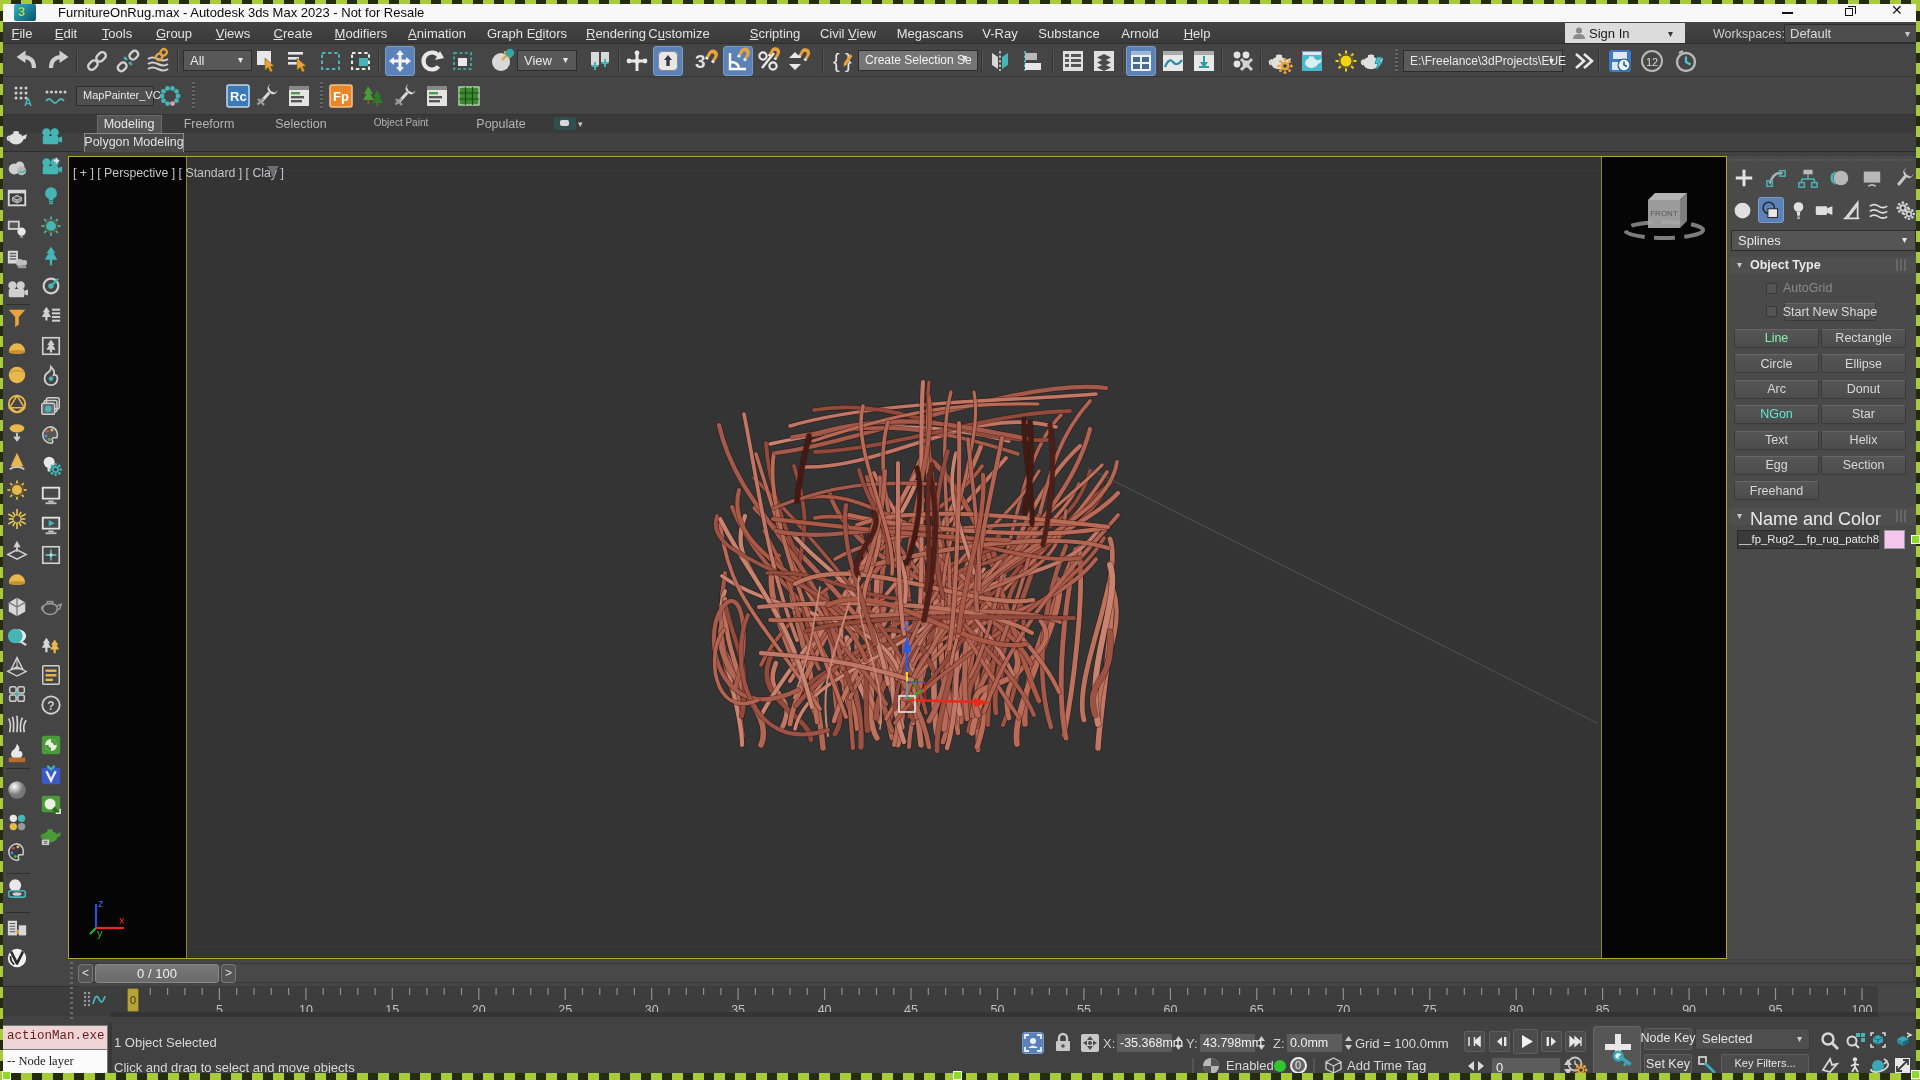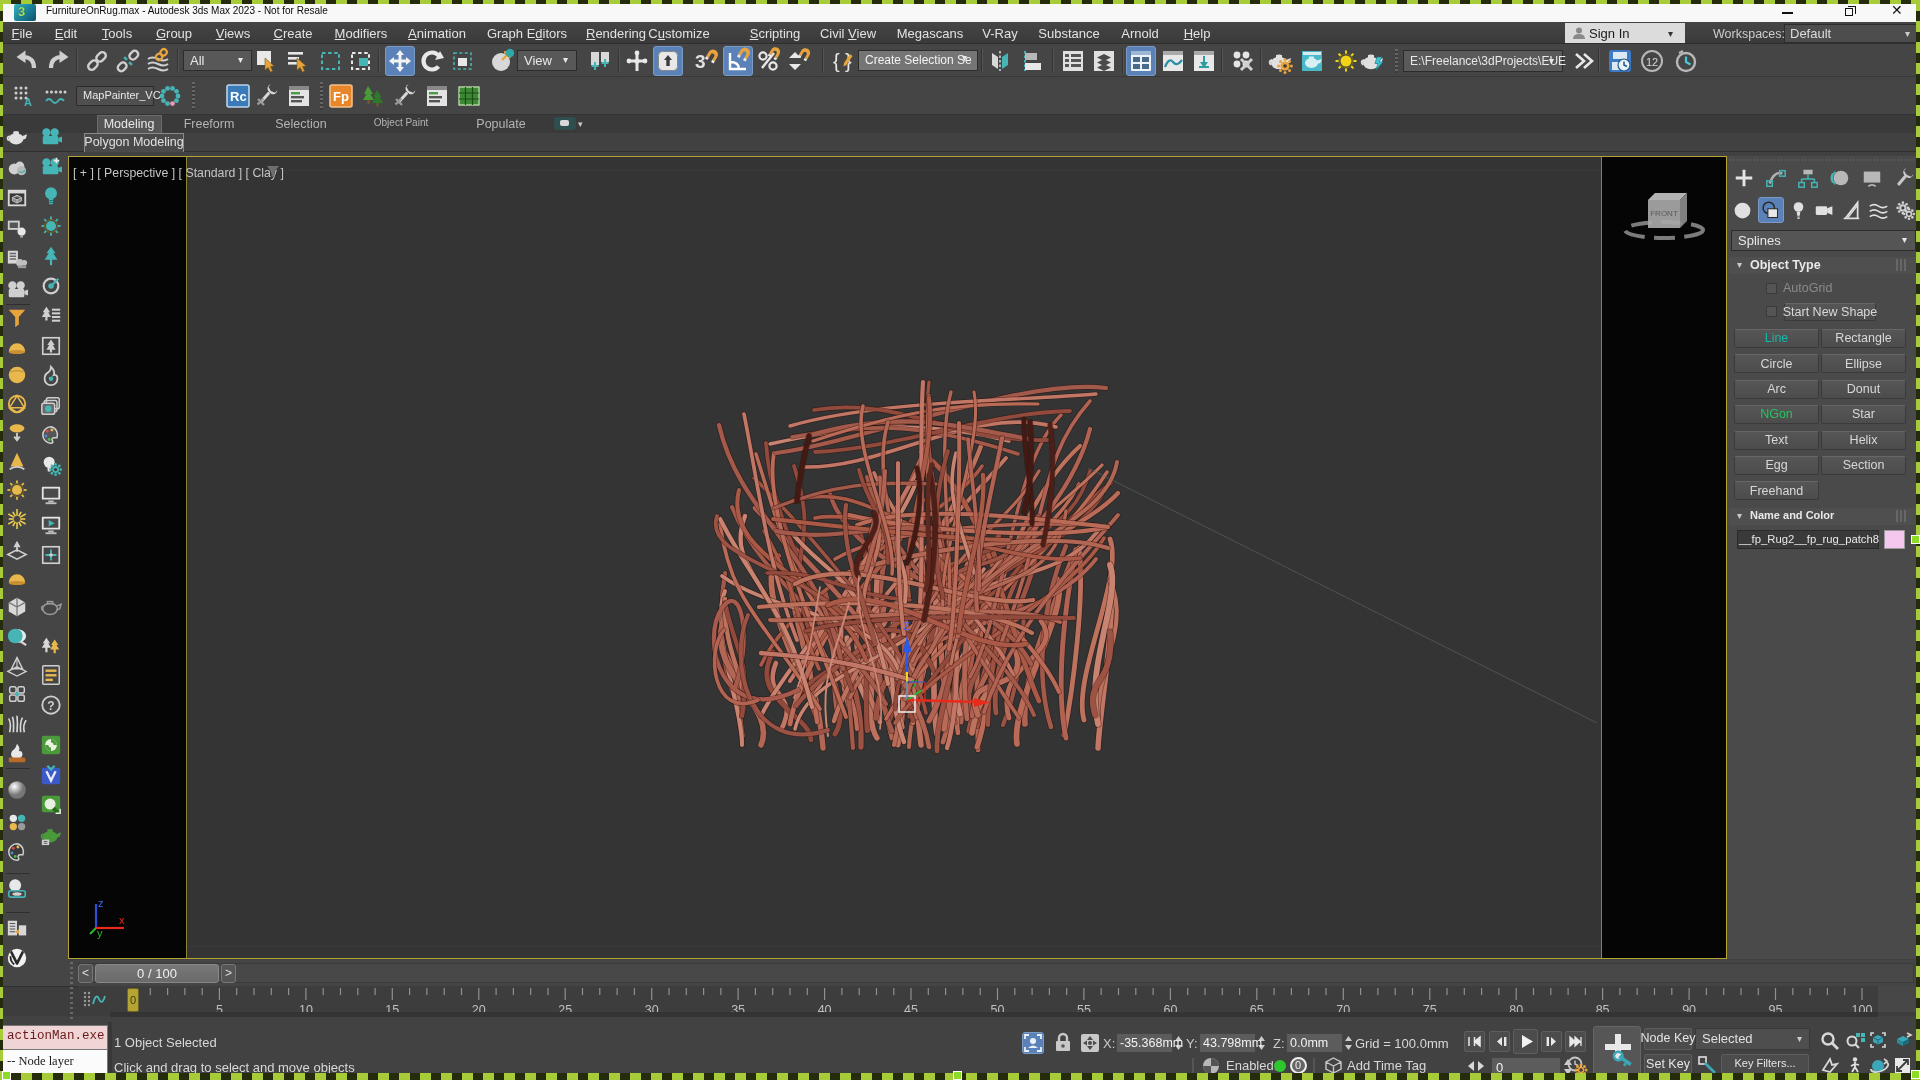--- a/index.html
+++ b/index.html
@@ -3,21 +3,21 @@
 *{margin:0;padding:0;box-sizing:border-box}
 html,body{width:1920px;height:1080px;overflow:hidden}
 body{font-family:"Liberation Sans",sans-serif;background:#414141;position:relative}
 .ab{position:absolute}
 .txt{position:absolute;white-space:nowrap}
 svg{position:absolute;overflow:visible}
 </style></head><body>
 <div class="ab" style="left:0px;top:3px;width:1920px;height:19px;background:#f8f8f8;z-index:5"></div>
 <div class="ab" style="left:14px;top:4px;width:22px;height:17px;background:linear-gradient(135deg,#35b5c1,#1b7d95 55%,#10506b);border-radius:2px;z-index:6"></div>
 <div class="txt" style="left:18px;top:4px;font-size:13px;color:#a8e063;font-weight:bold;z-index:7;text-shadow:0 0 1px #05323c">3</div>
-<div class="txt" style="left:46px;top:5px;font-size:10px;color:#0a0a0a;z-index:6">FurnitureOnRug.max - Autodesk 3ds Max 2023 - Not for Resale</div>
+<div class="txt" style="left:58px;top:5px;font-size:13px;color:#0a0a0a;z-index:6">FurnitureOnRug.max - Autodesk 3ds Max 2023 - Not for Resale</div>
 <div class="ab" style="left:1782px;top:12px;width:11px;height:2px;background:#111;z-index:6"></div>
 <div class="ab" style="left:1845px;top:8px;width:8px;height:8px;border:1px solid #111;background:#f8f8f8;z-index:7"></div>
 <div class="ab" style="left:1848px;top:6px;width:8px;height:8px;border:1px solid #111;border-bottom:none;border-left:none;background:transparent;z-index:6"></div>
 <div class="txt" style="left:1891px;top:2px;font-size:14px;color:#111;z-index:6">✕</div>
 <div class="ab" style="left:0px;top:22px;width:1920px;height:22px;background:linear-gradient(#454545,#3a3a3a);border-bottom:1px solid #2e2e2e;z-index:5"></div>
 <div class="txt" style="left:22px;top:26px;font-size:13px;color:#e2e2e2;transform:translateX(-50%);z-index:6"><u>F</u>ile</div>
 <div class="txt" style="left:66px;top:26px;font-size:13px;color:#e2e2e2;transform:translateX(-50%);z-index:6"><u>E</u>dit</div>
 <div class="txt" style="left:117px;top:26px;font-size:13px;color:#e2e2e2;transform:translateX(-50%);z-index:6"><u>T</u>ools</div>
 <div class="txt" style="left:174px;top:26px;font-size:13px;color:#e2e2e2;transform:translateX(-50%);z-index:6"><u>G</u>roup</div>
 <div class="txt" style="left:233px;top:26px;font-size:13px;color:#e2e2e2;transform:translateX(-50%);z-index:6"><u>V</u>iews</div>
@@ -1205,48 +1205,48 @@
 <div class="ab" style="left:1729px;top:257px;width:189px;height:17px;background:#4f4f4f;border-radius:2px;z-index:5"></div>
 <div class="txt" style="left:1737px;top:259px;font-size:10px;color:#c8c8c8;z-index:6">▾</div>
 <div class="txt" style="left:1750px;top:258px;font-size:12.5px;color:#e8e8e8;font-weight:bold;z-index:6">Object Type</div>
 <div class="ab" style="left:1896px;top:259px;width:12px;height:12px;background:repeating-linear-gradient(90deg,#777 0 2px,transparent 2px 4px);opacity:.6;z-index:6"></div>
 <div class="ab" style="left:1766px;top:283px;width:11px;height:11px;background:#555;border:1px solid #3a3a3a;z-index:6"></div>
 <div class="txt" style="left:1783px;top:281px;font-size:12.5px;color:#8a8a8a;z-index:6">AutoGrid</div>
 <div class="ab" style="left:1766px;top:306px;width:11px;height:11px;background:#555;border:1px solid #3a3a3a;z-index:6"></div>
 <div class="ab" style="left:1784px;top:303px;width:92px;height:18px;background:linear-gradient(#565656,#4c4c4c);border:1px solid #3a3a3a;border-top-color:#666;border-radius:2px;z-index:7"></div>
 <div class="txt" style="left:1830.0px;top:304.75px;font-size:12.5px;color:#d8d8d8;transform:translateX(-50%);z-index:8">Start New Shape</div>
 <div class="ab" style="left:1734px;top:329px;width:85px;height:19px;background:linear-gradient(#565656,#4c4c4c);border:1px solid #3a3a3a;border-top-color:#666;border-radius:2px;z-index:7"></div>
-<div class="txt" style="left:1776.5px;top:331.25px;font-size:12.5px;color:#14b8a6;transform:translateX(-50%);z-index:8">Line</div>
+<div class="txt" style="left:1776.5px;top:331.25px;font-size:12.5px;color:#86efac;transform:translateX(-50%);z-index:8">Line</div>
 <div class="ab" style="left:1821px;top:329px;width:85px;height:19px;background:linear-gradient(#565656,#4c4c4c);border:1px solid #3a3a3a;border-top-color:#666;border-radius:2px;z-index:7"></div>
 <div class="txt" style="left:1863.5px;top:331.25px;font-size:12.5px;color:#d8d8d8;transform:translateX(-50%);z-index:8">Rectangle</div>
 <div class="ab" style="left:1734px;top:354.4px;width:85px;height:19px;background:linear-gradient(#565656,#4c4c4c);border:1px solid #3a3a3a;border-top-color:#666;border-radius:2px;z-index:7"></div>
 <div class="txt" style="left:1776.5px;top:356.65px;font-size:12.5px;color:#d8d8d8;transform:translateX(-50%);z-index:8">Circle</div>
 <div class="ab" style="left:1821px;top:354.4px;width:85px;height:19px;background:linear-gradient(#565656,#4c4c4c);border:1px solid #3a3a3a;border-top-color:#666;border-radius:2px;z-index:7"></div>
 <div class="txt" style="left:1863.5px;top:356.65px;font-size:12.5px;color:#d8d8d8;transform:translateX(-50%);z-index:8">Ellipse</div>
 <div class="ab" style="left:1734px;top:379.79999999999995px;width:85px;height:19px;background:linear-gradient(#565656,#4c4c4c);border:1px solid #3a3a3a;border-top-color:#666;border-radius:2px;z-index:7"></div>
 <div class="txt" style="left:1776.5px;top:382.04999999999995px;font-size:12.5px;color:#d8d8d8;transform:translateX(-50%);z-index:8">Arc</div>
 <div class="ab" style="left:1821px;top:379.79999999999995px;width:85px;height:19px;background:linear-gradient(#565656,#4c4c4c);border:1px solid #3a3a3a;border-top-color:#666;border-radius:2px;z-index:7"></div>
 <div class="txt" style="left:1863.5px;top:382.04999999999995px;font-size:12.5px;color:#d8d8d8;transform:translateX(-50%);z-index:8">Donut</div>
 <div class="ab" style="left:1734px;top:405.19999999999993px;width:85px;height:19px;background:linear-gradient(#565656,#4c4c4c);border:1px solid #3a3a3a;border-top-color:#666;border-radius:2px;z-index:7"></div>
-<div class="txt" style="left:1776.5px;top:407.44999999999993px;font-size:12.5px;color:#22c55e;transform:translateX(-50%);z-index:8">NGon</div>
+<div class="txt" style="left:1776.5px;top:407.44999999999993px;font-size:12.5px;color:#5eead4;transform:translateX(-50%);z-index:8">NGon</div>
 <div class="ab" style="left:1821px;top:405.19999999999993px;width:85px;height:19px;background:linear-gradient(#565656,#4c4c4c);border:1px solid #3a3a3a;border-top-color:#666;border-radius:2px;z-index:7"></div>
 <div class="txt" style="left:1863.5px;top:407.44999999999993px;font-size:12.5px;color:#d8d8d8;transform:translateX(-50%);z-index:8">Star</div>
 <div class="ab" style="left:1734px;top:430.5999999999999px;width:85px;height:19px;background:linear-gradient(#565656,#4c4c4c);border:1px solid #3a3a3a;border-top-color:#666;border-radius:2px;z-index:7"></div>
 <div class="txt" style="left:1776.5px;top:432.8499999999999px;font-size:12.5px;color:#d8d8d8;transform:translateX(-50%);z-index:8">Text</div>
 <div class="ab" style="left:1821px;top:430.5999999999999px;width:85px;height:19px;background:linear-gradient(#565656,#4c4c4c);border:1px solid #3a3a3a;border-top-color:#666;border-radius:2px;z-index:7"></div>
 <div class="txt" style="left:1863.5px;top:432.8499999999999px;font-size:12.5px;color:#d8d8d8;transform:translateX(-50%);z-index:8">Helix</div>
 <div class="ab" style="left:1734px;top:455.9999999999999px;width:85px;height:19px;background:linear-gradient(#565656,#4c4c4c);border:1px solid #3a3a3a;border-top-color:#666;border-radius:2px;z-index:7"></div>
 <div class="txt" style="left:1776.5px;top:458.2499999999999px;font-size:12.5px;color:#d8d8d8;transform:translateX(-50%);z-index:8">Egg</div>
 <div class="ab" style="left:1821px;top:455.9999999999999px;width:85px;height:19px;background:linear-gradient(#565656,#4c4c4c);border:1px solid #3a3a3a;border-top-color:#666;border-radius:2px;z-index:7"></div>
 <div class="txt" style="left:1863.5px;top:458.2499999999999px;font-size:12.5px;color:#d8d8d8;transform:translateX(-50%);z-index:8">Section</div>
 <div class="ab" style="left:1734px;top:481.39999999999986px;width:85px;height:19px;background:linear-gradient(#565656,#4c4c4c);border:1px solid #3a3a3a;border-top-color:#666;border-radius:2px;z-index:7"></div>
 <div class="txt" style="left:1776.5px;top:483.64999999999986px;font-size:12.5px;color:#d8d8d8;transform:translateX(-50%);z-index:8">Freehand</div>
 <div class="ab" style="left:1729px;top:508px;width:189px;height:17px;background:#4f4f4f;border-radius:2px;z-index:5"></div>
 <div class="txt" style="left:1737px;top:510px;font-size:10px;color:#c8c8c8;z-index:6">▾</div>
-<div class="txt" style="left:1750px;top:509px;font-size:11px;color:#e8e8e8;font-weight:bold;z-index:6">Name and Color</div>
+<div class="txt" style="left:1750px;top:509px;font-size:18px;color:#e8e8e8;font-weight:normal;z-index:6">Name and Color</div>
 <div class="ab" style="left:1896px;top:510px;width:12px;height:12px;background:repeating-linear-gradient(90deg,#777 0 2px,transparent 2px 4px);opacity:.6;z-index:6"></div>
 <div class="ab" style="left:1737px;top:530px;width:142px;height:19px;background:#3a3a3a;border:1px solid #2a2a2a;z-index:6"></div>
 <div class="txt" style="left:1739px;top:533px;font-size:11.3px;color:#e8e8e8;z-index:7">__fp_Rug2__fp_rug_patch8</div>
 <div class="ab" style="left:1884px;top:530px;width:21px;height:19px;background:#f5c7ee;border:1px solid #999;z-index:6"></div>
 <div class="ab" style="left:0px;top:960px;width:1920px;height:26px;background:#454545;z-index:3"></div>
 <div class="ab" style="left:68px;top:962px;width:8px;height:58px;background:repeating-linear-gradient(180deg,#6a6a6a 0 2px,transparent 2px 5px);background-size:3px 100%;background-repeat:no-repeat;background-position:2px 0;z-index:5"></div>
 <div class="ab" style="left:78px;top:963px;width:1836px;height:20px;background:#484848;border:1px solid #3a3a3a;z-index:4"></div>
 <div class="ab" style="left:78px;top:964px;width:15px;height:19px;background:#555;border:1px solid #777;border-radius:3px;z-index:5"></div>
 <div class="txt" style="left:82px;top:966px;font-size:12px;color:#ddd;z-index:6">&lt;</div>
 <div class="ab" style="left:95px;top:964px;width:124px;height:19px;background:linear-gradient(#787878,#6a6a6a);border:1px solid #888;border-radius:3px;z-index:5"></div>

